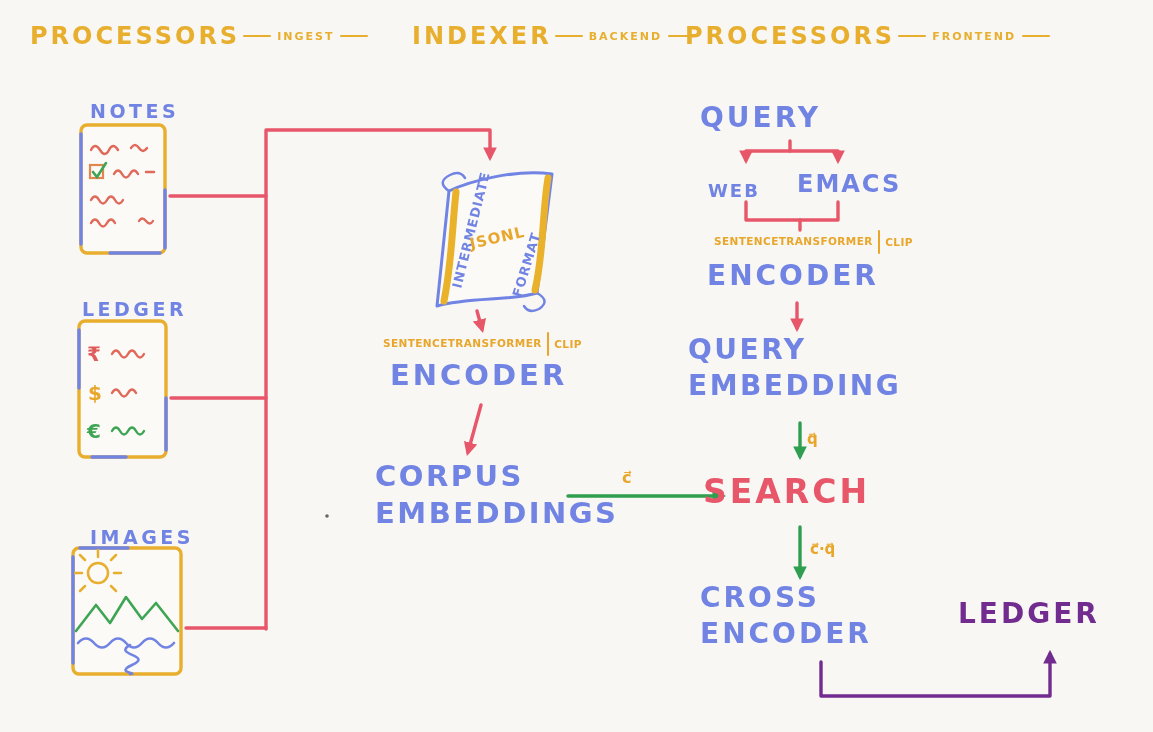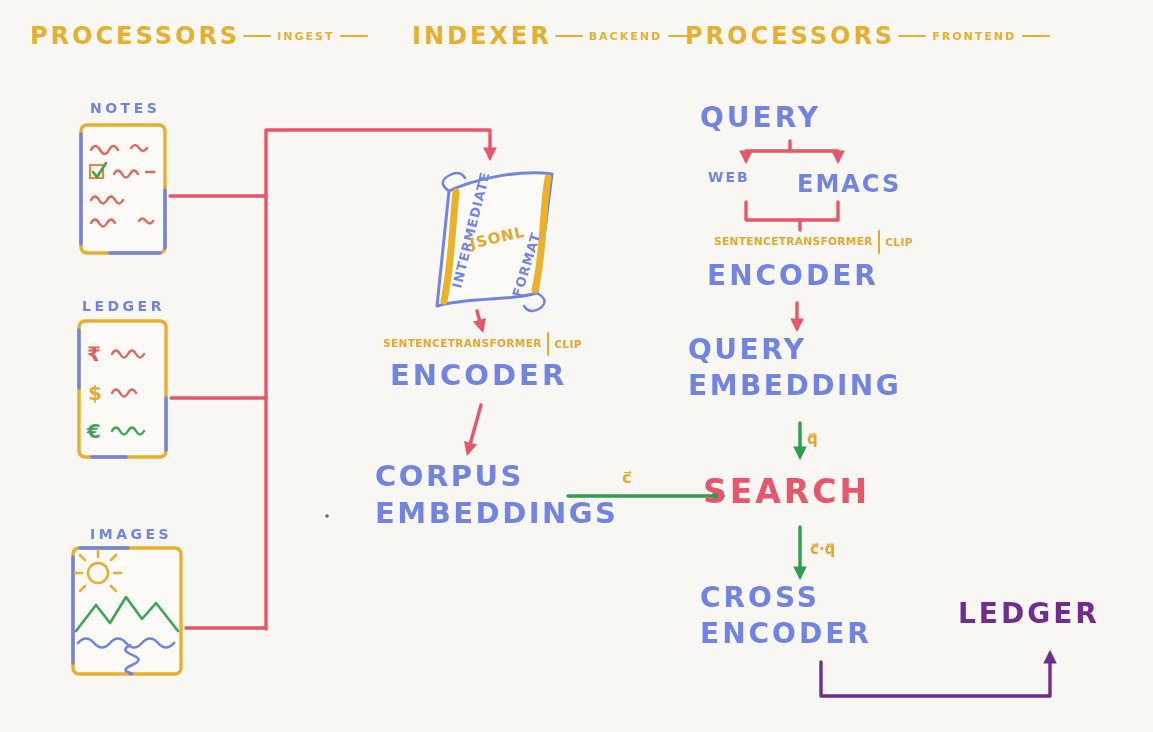--- a/index.html
+++ b/index.html
@@ -7,21 +7,21 @@
   body{font-family:"DejaVu Sans","Liberation Sans",sans-serif}
   #canvas{position:relative;width:1153px;height:732px;background:#f8f7f4;overflow:hidden}
   .layer{position:absolute;left:0;top:0}
   .col-header{position:absolute;display:flex;flex-direction:row;align-items:center;gap:3px}
   .col-title{color:#e8ae2d;font-size:24px;font-weight:bold;letter-spacing:3px;white-space:nowrap}
   .col-sub{display:flex;align-items:center;gap:6px;color:#e8ae2d;font-size:11px;font-weight:bold;letter-spacing:2px}
   .sub-line{display:inline-block;width:28px;height:2.5px;background:#e8ae2d;border-radius:2px}
   .node{position:absolute;font-weight:bold;color:#7184e3;line-height:1.28;white-space:nowrap}
   .node.red{color:#e8566a}
   .node.purple{color:#722b8e}
-  .src-label{position:absolute;color:#7184e3;font-weight:bold;font-size:14px;letter-spacing:3.5px;white-space:nowrap}
+  .src-label{position:absolute;color:#7184e3;font-weight:bold;font-size:19px;letter-spacing:3.5px;white-space:nowrap}
   .model-caption{position:absolute;display:flex;align-items:center;gap:5px;color:#e8a62b;font-weight:bold;font-size:10.5px;letter-spacing:.4px}
   .mc-lines{display:flex;flex-direction:row;align-items:center;line-height:1.25}
   .mc-div{width:2.5px;height:24px;background:#e8a62b;border-radius:2px}
   .vec{position:absolute;color:#e8a62b;font-weight:bold;font-size:16px;white-space:nowrap}
   .card{position:absolute}
   .scroll-side{fill:#7184e3;font-family:"DejaVu Sans",sans-serif;font-weight:bold;font-size:13px;letter-spacing:1px}
   .scroll-center{fill:#e8a62b;font-family:"DejaVu Sans",sans-serif;font-weight:bold;font-size:15px;letter-spacing:1px}
   .lsym{font-family:"DejaVu Sans",sans-serif;font-weight:bold;font-size:20px}
 </style>
 </head>
@@ -165,21 +165,21 @@
 
   <div class="node" style="left:390px;top:357px;width:180px;font-size:29px;letter-spacing:3px">ENCODER</div>
 
   <div class="node" style="left:375px;top:458px;width:238px;font-size:29px;letter-spacing:2.5px">
     <div>CORPUS</div>
     <div>EMBEDDINGS</div>
   </div>
 
   <div class="node" style="left:700px;top:100px;width:190px;font-size:28px;letter-spacing:3px">QUERY</div>
 
-  <div class="node" style="left:708px;top:169px;width:76px;font-size:14px;letter-spacing:2px">WEB</div>
+  <div class="node" style="left:708px;top:179px;width:76px;font-size:18px;letter-spacing:2px">WEB</div>
   <div class="node" style="left:797px;top:169px;width:88px;font-size:24px;letter-spacing:2px">EMACS</div>
 
   <div class="model-caption" style="left:714px;top:230px">
     <div class="mc-lines">
       <span>SENTENCE</span>
       <span>TRANSFORMER</span>
     </div>
     <span class="mc-div"></span>
     <span>CLIP</span>
   </div>

